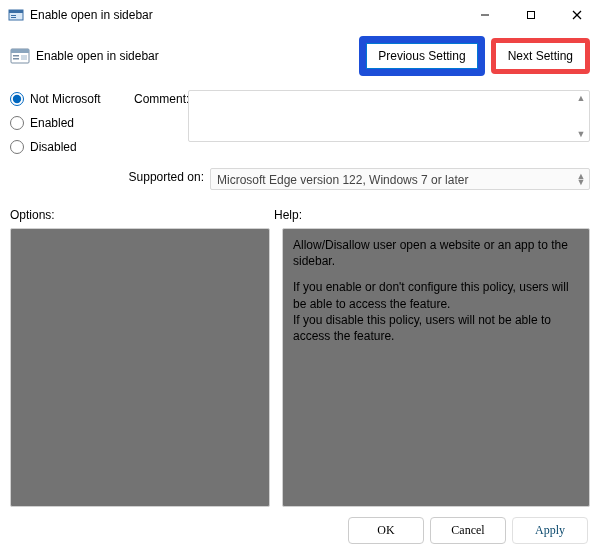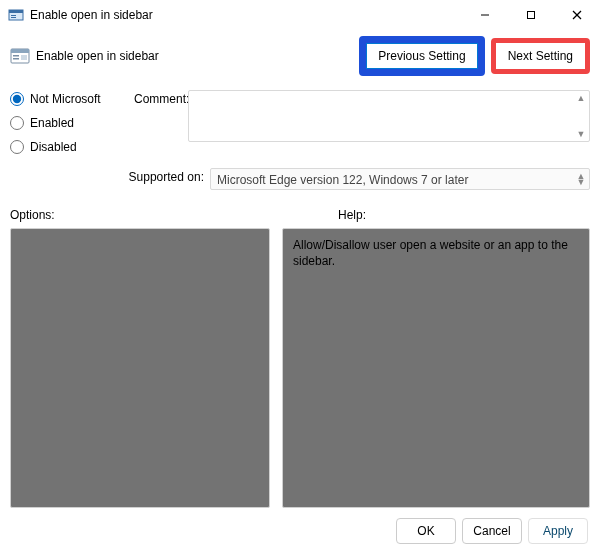--- a/index.html
+++ b/index.html
@@ -122,24 +122,24 @@
       font-size:9px;
     }
     .sunken .scroll-arrow.up { top: 1px; }
     .sunken .scroll-arrow.down { bottom: 1px; }
     .comment-box { height: 52px; padding: 3px 16px 3px 6px; font-size:12px;}
     .supported-box { height: 22px; padding: 4px 16px 4px 6px; font-size:12px; color:#444;}
     .supported-row { padding: 0 10px 8px 10px;}
     .panels-labels {
       display: flex;
       padding: 4px 10px 2px 10px;
-      gap: 20px;
+      gap: 4px;
     }
     .panels-labels .lbl-left { width: 260px; }
-    .panels-labels .lbl-right { flex: 1; margin-left: 48px; }
+    .panels-labels .lbl-right { flex: 1; }
     .panels {
       display: flex;
       padding: 4px 10px 0 10px;
       gap: 12px;
       flex: 1;
       min-height: 0;
     }
     .panel {
       border: 1px solid #d0d0d0;
       background: #737373;
@@ -153,23 +153,23 @@
       display: flex;
       justify-content: flex-end;
       padding: 10px 12px 12px 12px;
       gap: 6px;
     }
     .footer .btn {
       border: 1px solid #ccc;
       border-radius: 4px;
       background: #fff;
       padding: 5px 0;
-      width: 60px;
-      font-size: 12px;
-      font-family: Liberation Sans, sans-serif;
+      width: 76px;
+      font-size: 12px;
+      font-family: Liberation Serif, serif;
     }
     .footer .btn.disabled {
       color: #0c4a6e;
       border-color: #e0e0e0;
     }
   </style>
 </head>
 <body>
 
 <div class="titlebar">
@@ -257,20 +257,24 @@
 
 <div class="panels-labels">
   <div class="lbl-left">Options:</div>
   <div class="lbl-right">Help:</div>
 </div>
 
 <div class="panels">
   <div class="panel options-panel"></div>
   <div class="panel help-panel">
     <p>Allow/Disallow user open a website or an app to the sidebar.</p>
+    <div>
+      <div>If you enable or don't configure this policy, users will be able to access the feature.</div>
+      <div>If you disable this policy, users will not be able to access the feature.</div>
+    </div>
   </div>
 </div>
 
 <div class="footer">
   <button class="btn">OK</button>
   <button class="btn">Cancel</button>
   <button class="btn disabled">Apply</button>
 </div>
 
 </body></html>

